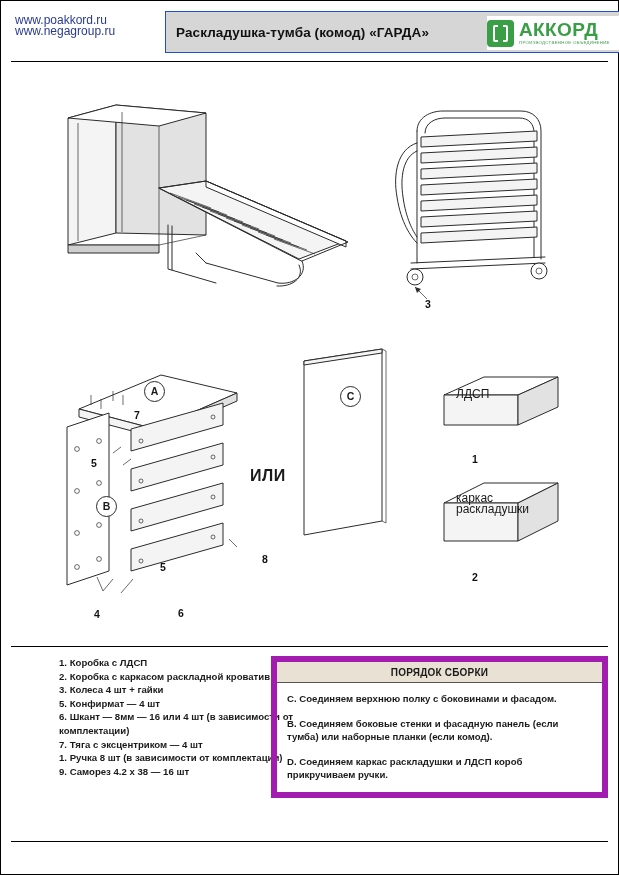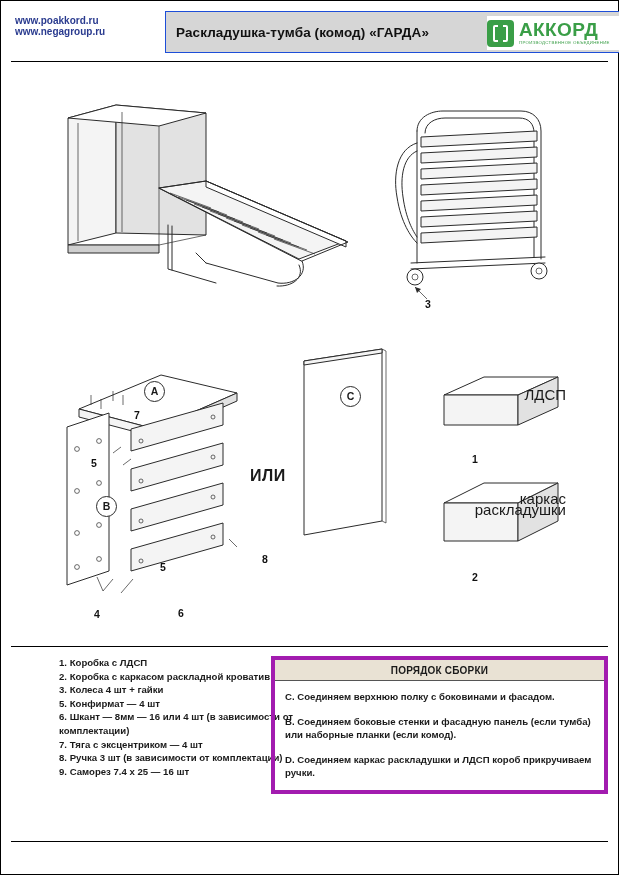--- a/index.html
+++ b/index.html
@@ -27,24 +27,23 @@
   
   .header {
     position: absolute;
     left: 10px; top: 10px;
     width: 597px;
     height: 42px;
   }
   .sites {
     position: absolute;
     left: 4px; top: 4px;
-    font-size: 10px;
+    font-size: 12px;
     line-height: 11px;
     color: #2a3b8f;
-    font-weight: bold;
   }
   .sites div { white-space: nowrap; }
   .title-bar {
     position: absolute;
     left: 118px; top: 0;
     width: 479px;
     height: 42px;
     background: #d6d6d6;
     border: 1px solid #1d4ed8;
     box-sizing: border-box;
@@ -144,43 +143,43 @@
     background: #fff;
   }
   .ili {
     position: absolute;
     font-size: 16px;
     font-weight: bold;
     letter-spacing: .5px;
   }
   .boxlabel {
     position: absolute;
-    font-size: 15px;
-    text-align: right;
+    font-size: 12px;
+    text-align: left;
     line-height: 11px;
     width: 110px;
   }
 
   
   .parts {
     position: absolute;
     left: 18px; top: 655px;
     width: 245px;
     font-size: 9.6px;
     font-weight: bold;
     line-height: 13.6px;
     margin-left: 40px;
   }
   .parts div { white-space: normal; }
 
   .order {
     position: absolute;
     left: 270px; top: 655px;
     width: 337px;
-    border: 4px solid #a21caf;
+    border: 6px solid #a21caf;
     box-sizing: border-box;
   }
   .order-head {
     background: #e9e2d4;
     border-bottom: 1px solid #555;
     text-align: center;
     font-size: 10px;
     font-weight: bold;
     padding: 5px 0 4px;
     letter-spacing: .2px;
@@ -391,22 +390,22 @@
 
   <div class="hr" id="hr2"></div>
 
   <div class="parts">
     <div>1. Коробка с ЛДСП</div>
     <div>2. Коробка с каркасом раскладной кроватив</div>
     <div>3. Колеса 4 шт + гайки</div>
     <div>5. Конфирмат  — 4 шт</div>
     <div>6. Шкант — 8мм — 16 или 4 шт (в зависимости от комплектации)</div>
     <div>7. Тяга с эксцентриком — 4 шт</div>
-    <div>8. Ручка 3 шт (в зависимости от комплектации)</div>
-    <div>9. Саморез 7.4 х 25  — 16 шт</div>
+    <div>1. Ручка 8 шт (в зависимости от комплектации)</div>
+    <div>9. Саморез 4.2 х 38  — 16 шт</div>
   </div>
 
   <div class="order">
     <div class="order-head">ПОРЯДОК СБОРКИ</div>
     <div class="order-body">
       <p>C. Соединяем верхнюю полку с боковинами и фасадом.</p>
       <p>B. Соединяем боковые стенки и фасадную панель (если тумба) или наборные планки (если комод).</p>
       <p>D. Соединяем каркас раскладушки и ЛДСП короб прикручиваем ручки.</p>
     </div>
   </div>

